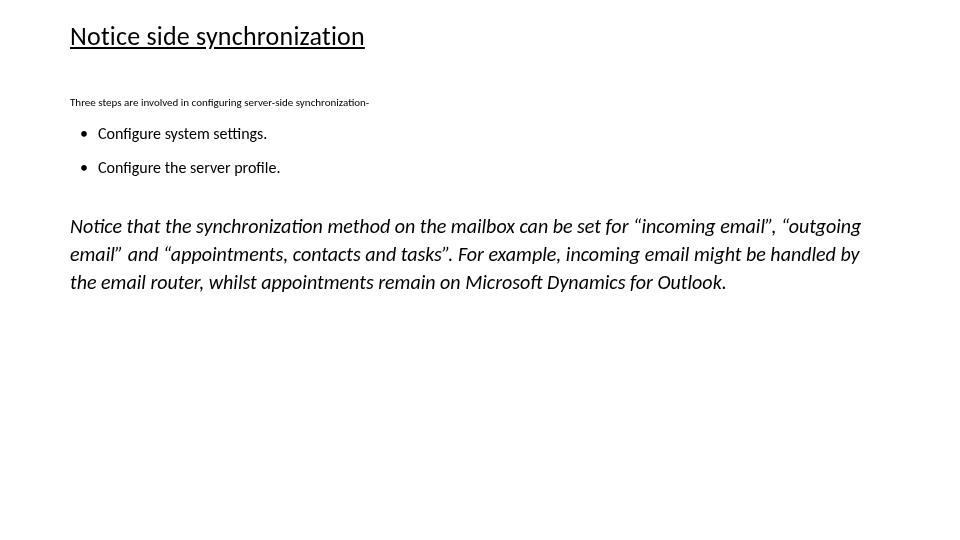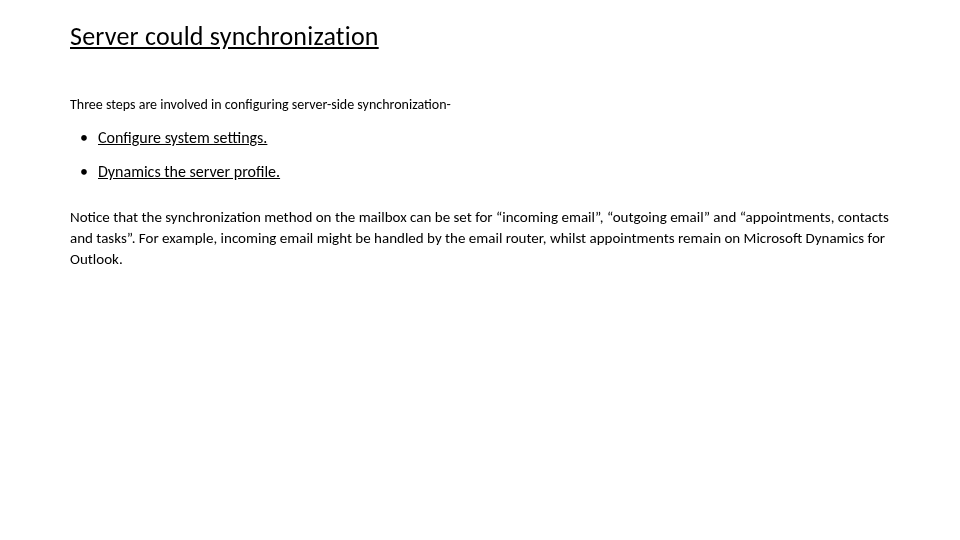--- a/index.html
+++ b/index.html
@@ -18,59 +18,59 @@
     height: 100%;
   }
   .title {
     font-size: 26px;
     font-weight: 400;
     text-decoration: underline;
     margin: 0 0 44px 0;
     letter-spacing: 0.2px;
   }
   .intro {
-    font-size: 14px;
+    font-size: 11px;
     margin: 0 0 14px 0;
   }
   ul.bullets {
     list-style: none;
     padding: 0;
-    margin: 0 0 23px 0;
-    text-decoration: underline;
+    margin: 0 0 32px 0;
   }
   ul.bullets li {
     font-size: 16px;
     line-height: 1.4;
     margin: 0 0 12px 0;
     padding-left: 28px;
     position: relative;
   }
   ul.bullets li::before {
     content: "•";
     position: absolute;
     left: 10px;
     top: 0;
     font-size: 16px;
   }
   .para {
-    font-size: 15px;
+    font-size: 20px;
     line-height: 1.4;
     margin: 0 0 18px 0;
+    font-style: italic;
   }
 </style>
 </head>
 <body>
 
 <div class="slide">
 
-  <h1 class="title">Server could synchronization</h1>
+  <h1 class="title">Notice side synchronization</h1>
 
   <p class="intro">Three steps are involved in configuring server-side synchronization-</p>
 
   <ul class="bullets">
     <li>Configure system settings.</li>
-    <li>Dynamics the server profile.</li>
+    <li>Configure the server profile.</li>
   </ul>
 
   <p class="para">Notice that the synchronization method on the mailbox can be set for “incoming email”, “outgoing email” and “appointments, contacts and tasks”. For example, incoming email might be handled by the email router, whilst appointments remain on Microsoft Dynamics for Outlook.</p>
 
 
 </div>
 
 </body></html>

